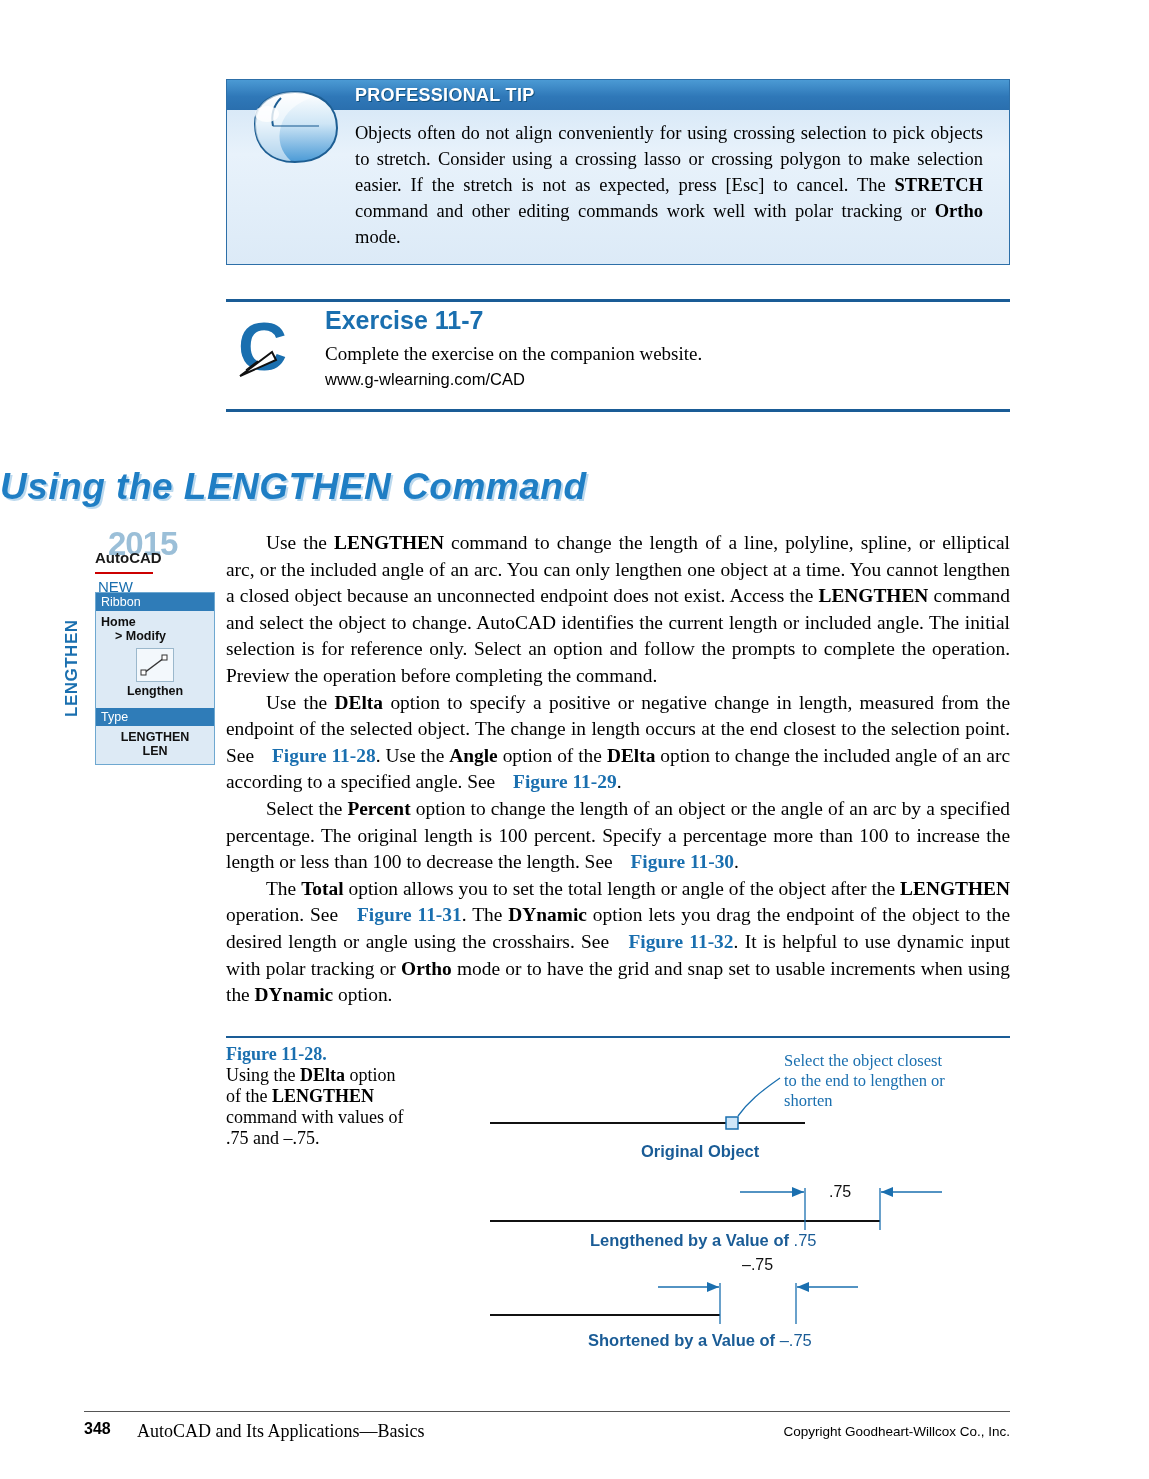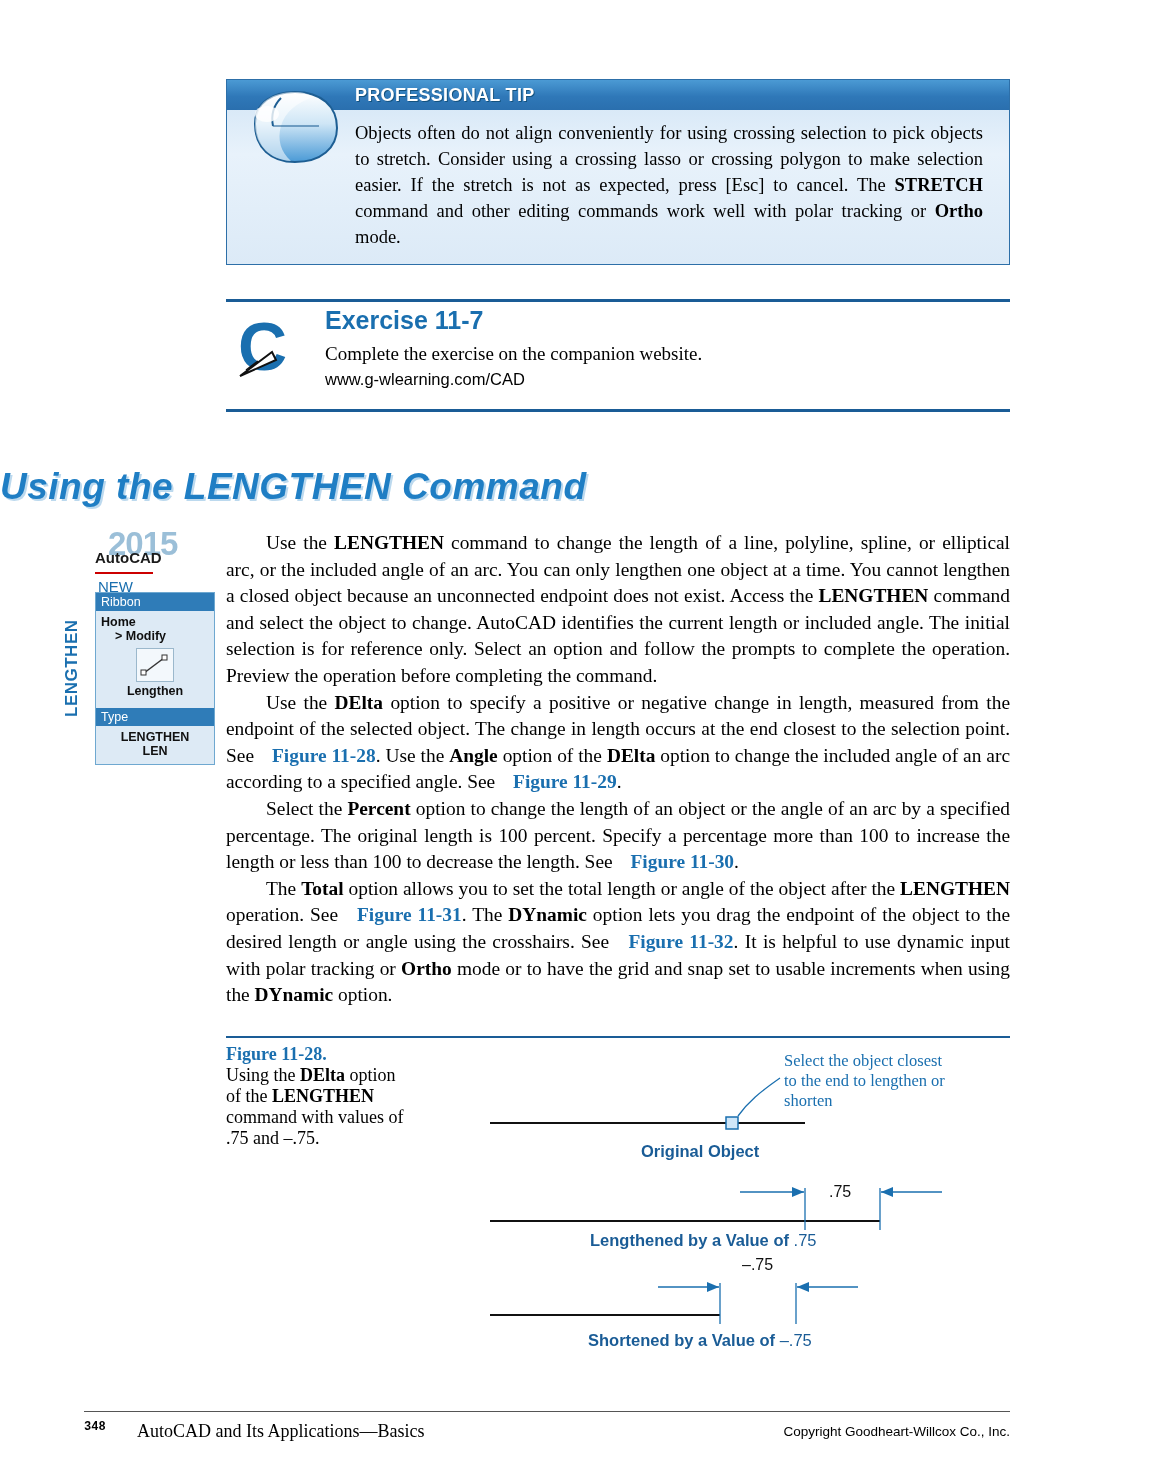--- a/index.html
+++ b/index.html
@@ -299,23 +299,23 @@
   
   .footer-rule {
     position: absolute;
     left: 84px; top: 1411px; width: 926px; height: 1px;
     background: #555;
   }
   .folio {
     position: absolute;
     left: 84px;
     top: 1420px;
-    font-family: Liberation Mono, monospace;
-    font-weight: bold;
-    font-size: 12px;
+    font-family: Liberation Sans, sans-serif;
+    font-weight: bold;
+    font-size: 16px;
   }
   .footer-title {
     position: absolute;
     left: 137px;
     top: 1421px;
     font-size: 18px;
   }
   .footer-copy {
     position: absolute;
     right: 139px;

